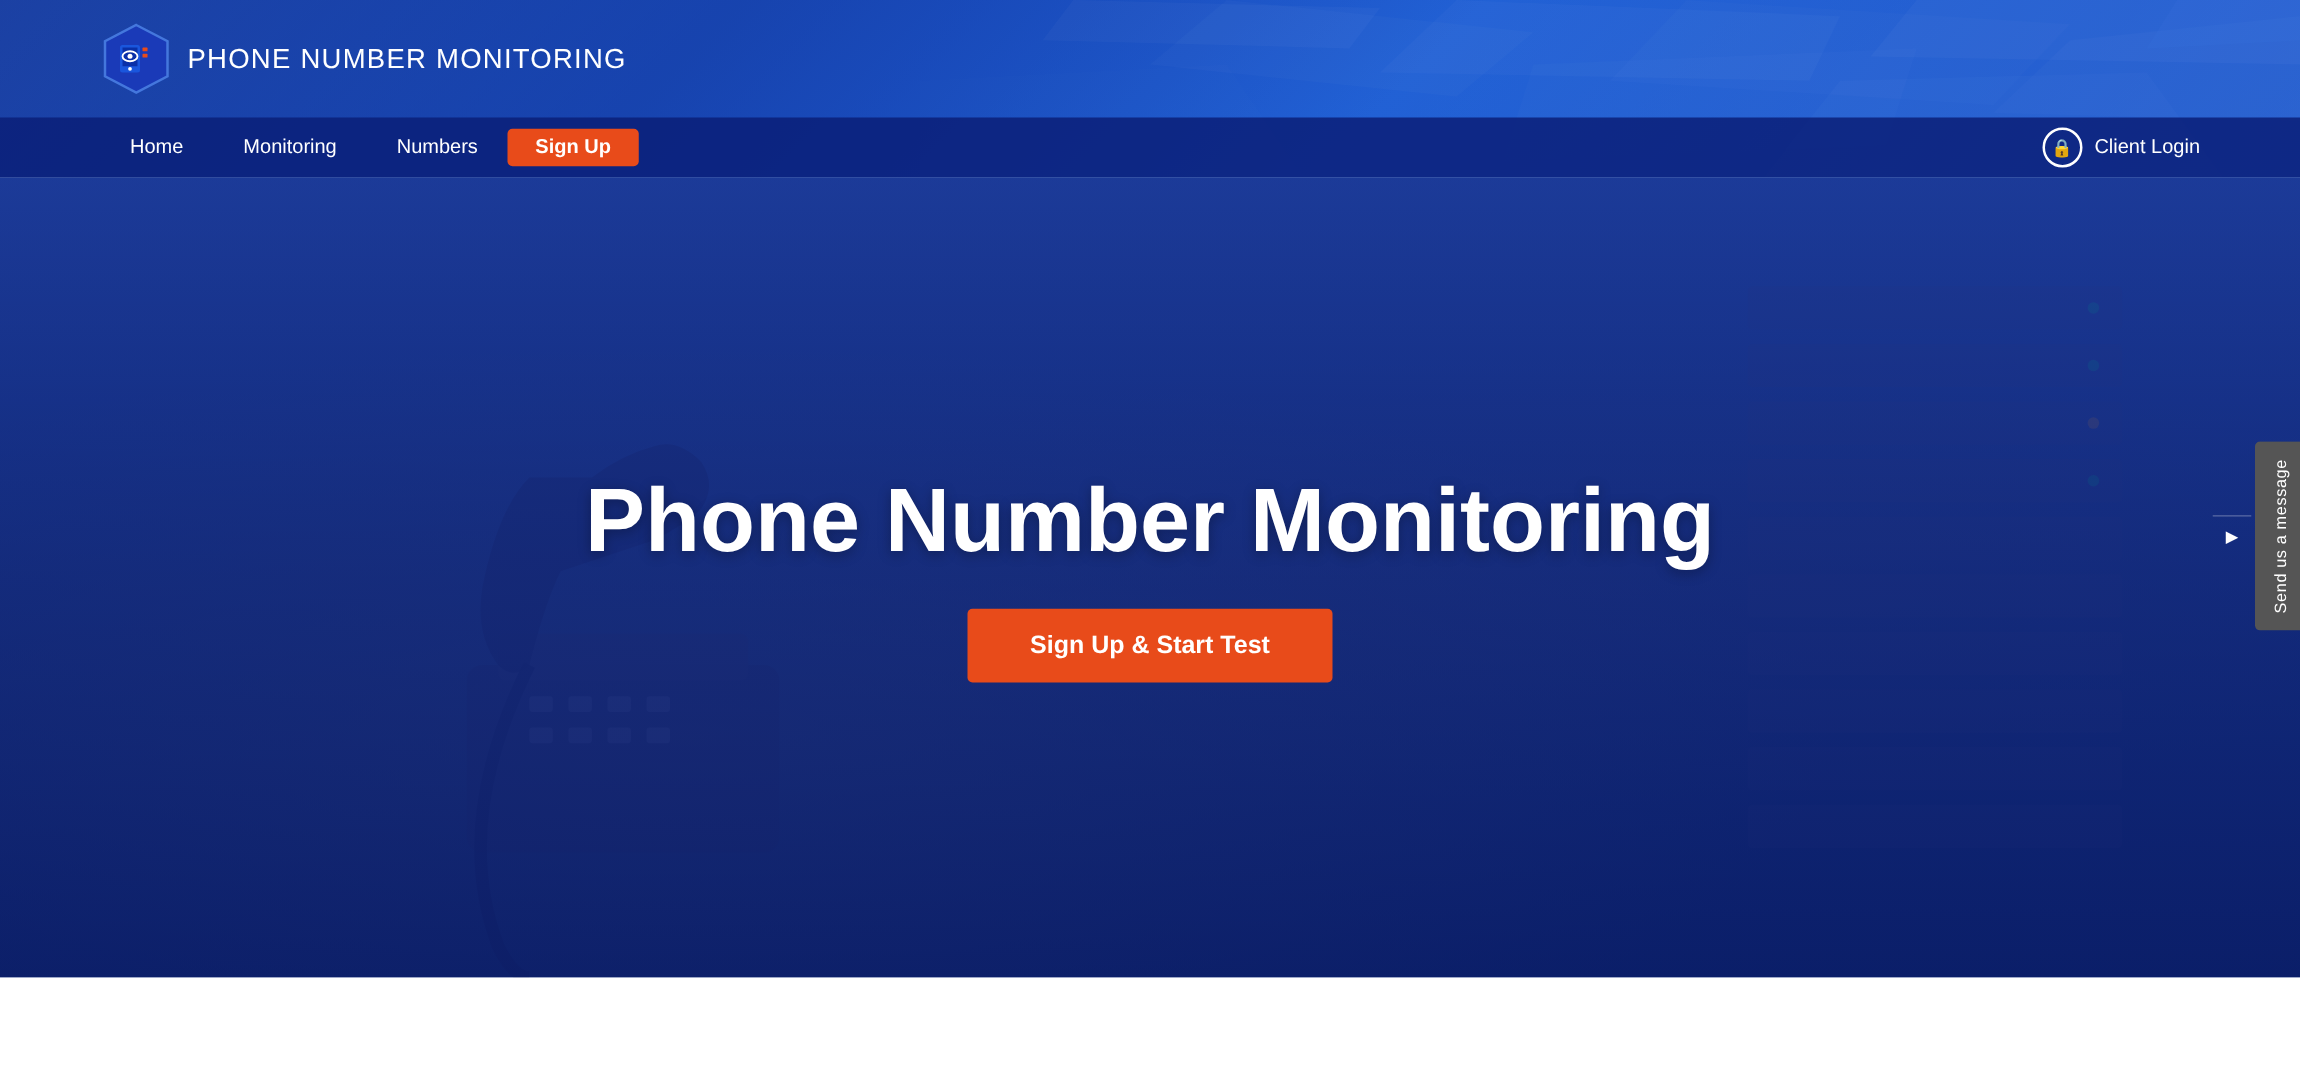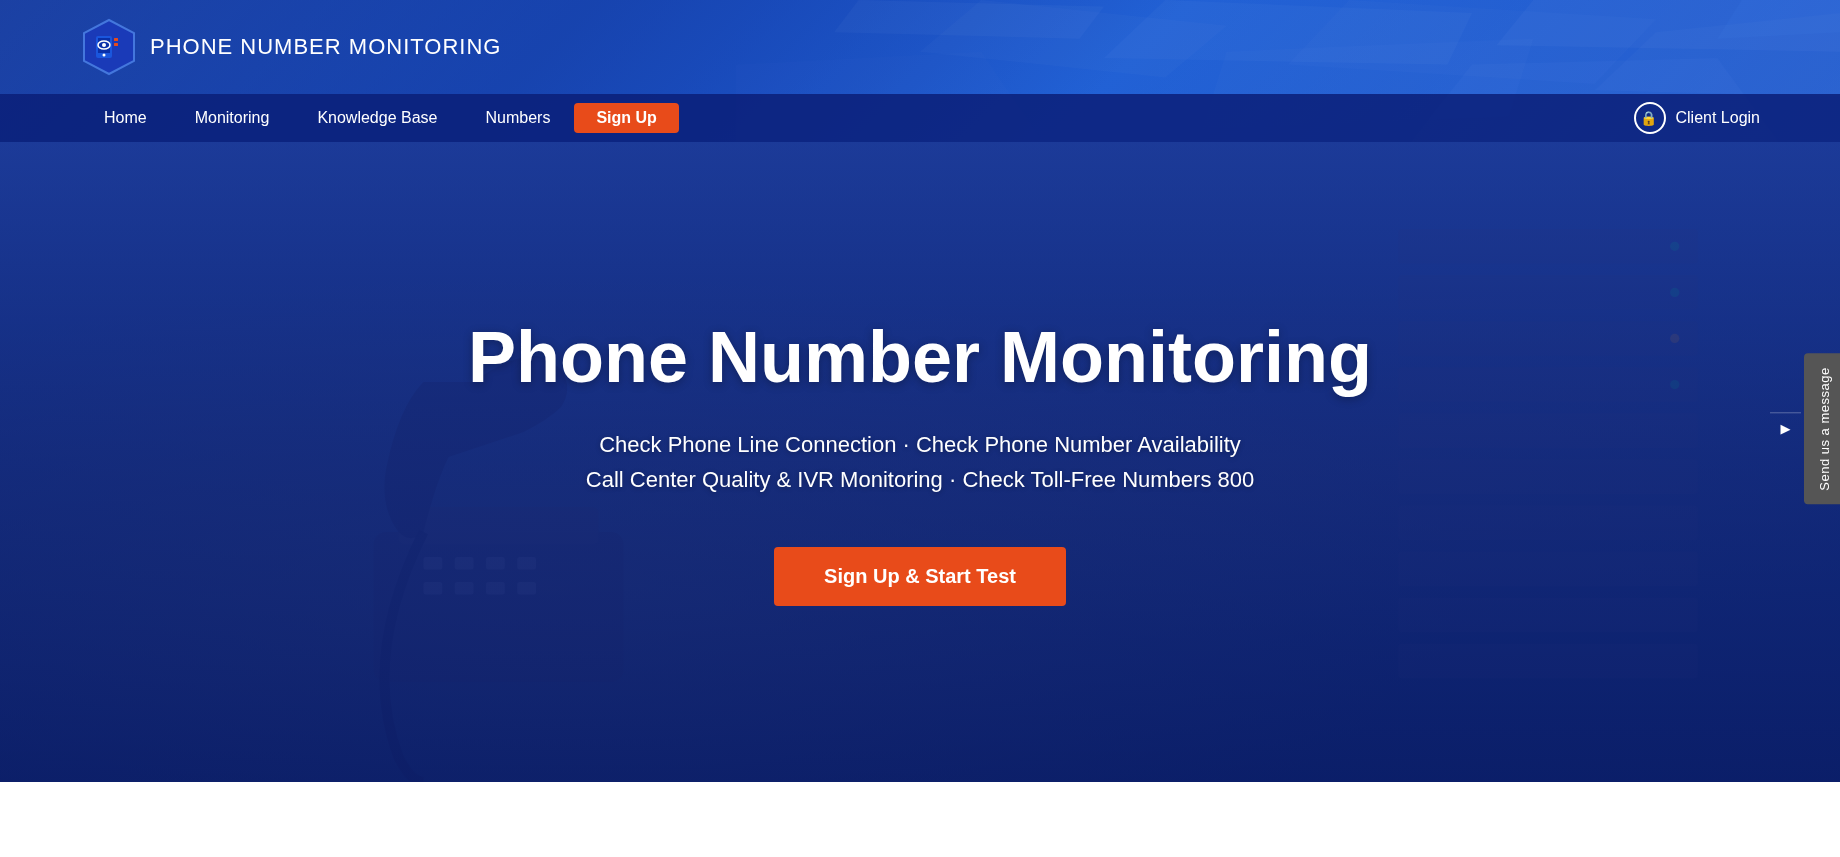--- a/index.html
+++ b/index.html
@@ -288,23 +288,20 @@
 
   <nav class="nav-bar">
     <ul class="nav-links">
       <li>
         <a href="#">Home</a>
       </li>
       <li>
         <a href="#">Monitoring</a>
       </li>
       <li>
-        <a href="#">Knowledge Base</a>
-      </li>
-      <li>
         <a href="#">Numbers</a>
       </li>
       <li>
         <a href="#" class="nav-signup">Sign Up</a>
       </li>
     </ul>
 
     <div class="nav-right">
       <div class="lock-icon">🔒</div>
       <span>Client Login</span>
@@ -350,24 +347,20 @@
     <circle cx="260" cy="35" r="4" fill="rgba(0,200,100,0.7)"></circle>
     <circle cx="260" cy="75" r="4" fill="rgba(0,200,100,0.7)"></circle>
     <circle cx="260" cy="115" r="4" fill="rgba(255,150,0,0.7)"></circle>
     <circle cx="260" cy="155" r="4" fill="rgba(0,200,100,0.7)"></circle>
   </svg>
 
   <div class="hero-bg"></div>
 
   <div class="hero-content">
     <h1 class="hero-title">Phone Number Monitoring</h1>
-    <p class="hero-subtitle">
-      <span>Check Phone Line Connection · Check Phone Number Availability</span><br>
-      <span>Call Center Quality &amp; IVR Monitoring · Check Toll-Free Numbers 800</span>
-    </p>
     <a href="#" class="hero-cta">Sign Up &amp; Start Test</a>
   </div>
 </section>
 
 <div class="side-tab" style="
   position: fixed;
   right: 0;
   top: 50%;
   transform: translateY(-50%);
   background: #555;

